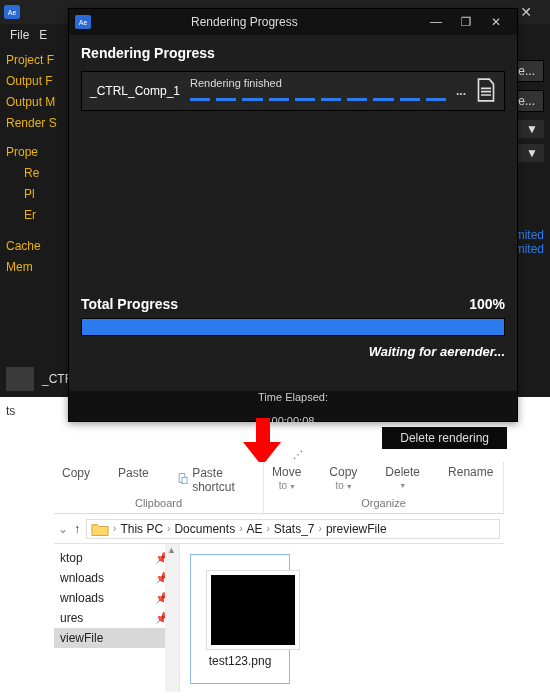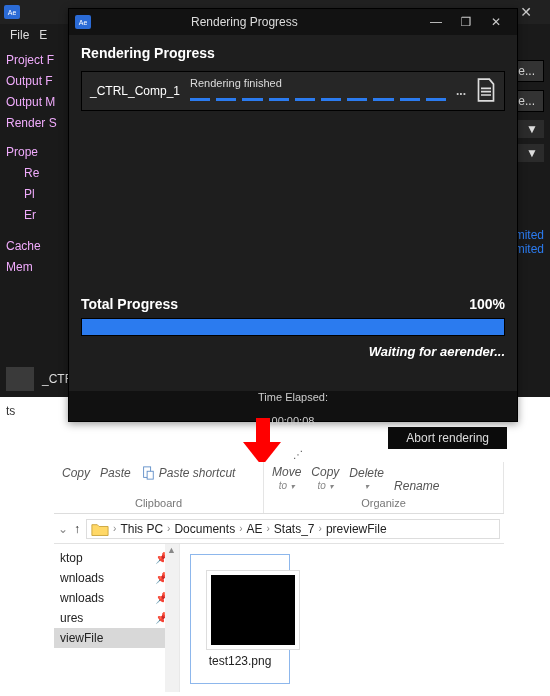--- a/index.html
+++ b/index.html
@@ -4,21 +4,21 @@
 <style>
   * { margin: 0; padding: 0; box-sizing: border-box; font-family: "Segoe UI", Arial, sans-serif; }
   body { width: 550px; height: 696px; background: #ffffff; position: relative; overflow: hidden; }
 
   
   .bg-window { position: absolute; left: 0; top: 0; width: 550px; height: 397px; background: #1a1a1a; color: #ccc; }
   .bg-titlebar { height: 24px; background: #212121; display: flex; align-items: center; padding: 0 4px; gap: 8px; }
   .bg-titlebar .app-badge { width: 16px; height: 14px; background: #2b6bd6; color: #fff; font-size: 7px; display:flex; align-items:center; justify-content:center; border-radius:2px; }
   .bg-titlebar .close { margin-left: auto; width: 40px; text-align: center; color: #ccc; font-size: 14px; }
   .bg-menu { height: 22px; display: flex; gap: 10px; padding: 0 10px; font-size: 12px; align-items: center; color:#ddd; }
-  .bg-sidebar { position: absolute; left: 6px; top: 50px; font-size: 12px; line-height: 21px; color:#f0abfc; }
+  .bg-sidebar { position: absolute; left: 6px; top: 50px; font-size: 12px; line-height: 21px; color:#eab308; }
   .bg-sidebar .row { height: 21px; }
   .bg-sidebar .sub { padding-left: 18px; }
   .bg-right { position: absolute; right: 6px; top: 60px; font-size: 12px; color:#ddd; }
   .bg-right .file-btn { background:#333; padding:3px 8px; border:1px solid #000; margin-bottom:8px; }
   .bg-right .dd { text-align:right; padding:2px 6px; background:#2b2b2b; margin-bottom:6px; }
   .bg-right .link { color:#2b7bef; text-align:right; }
   .bg-bottom { position:absolute; left:6px; bottom:6px; display:flex; align-items:center; gap:8px; font-size:12px; color:#ddd;}
   .bg-bottom .box { width:28px; height:24px; background:#3a3a3a; }
   .ts-label { position:absolute; left:6px; top:404px; font-size:12px; color:#333; }
 
@@ -47,21 +47,21 @@
   .dlg-footer .abort { margin-left:auto; background:#0b0b0b; padding:4px 18px; font-size:12px; color:#ddd; }
   .dlg-footer .grip { margin-left:10px; color:#555; font-size:10px; }
 
   
   .arrow { position:absolute; left:240px; top:418px; }
 
   
   .explorer { position:absolute; left:54px; top:462px; width:450px; height:230px; background:#fff; color:#222; overflow:hidden;}
   .ribbon { height:52px; border-bottom:1px solid #ddd; display:flex; }
   .ribbon-group { display:flex; flex-direction:column; justify-content:space-between; padding:4px 8px; border-right:1px solid #e5e5e5;}
-  .ribbon-row { display:flex; gap:10px; align-items:flex-end; font-size:12px; color:#555;font-style:italic; }
+  .ribbon-row { display:flex; gap:28px; align-items:flex-start; font-size:12px; color:#555; }
   .ribbon-row .item { display:flex; flex-direction:column; align-items:center; line-height:13px;}
   .ribbon-row .item .sub { font-size:10px; color:#888;}
   .ribbon-row .item .dd-caret { font-size:8px; color:#888; }
   .ribbon .group-label { font-size:11px; color:#777; text-align:center;}
   .ps-icon { width:14px; height:14px; display:inline-block; }
   .nav { height:30px; border-bottom:1px solid #e2e2e2; display:flex; align-items:center; gap:6px; padding:0 4px; font-size:12px;}
   .nav .crumbs { display:flex; align-items:center; gap:4px; border:1px solid #ddd; padding:2px 4px; flex:1;}
   .nav .crumbs .folder { width:18px; height:14px; }
   .nav .sep { color:#888; font-size:10px;}
   .exp-body { display:flex; height:148px;}
@@ -163,21 +163,21 @@
       <span>Total Progress</span>
       <span>100%</span>
     </div>
     <div class="bar"></div>
     <div class="waiting">Waiting for aerender...</div>
   </div>
   <div class="dlg-footer">
     <span>Time Elapsed:</span>
     <span>&nbsp;</span>
     <span>00:00:08</span>
-    <span class="abort">Abort rendering</span>
+    <span class="abort">Delete rendering</span>
     <span class="grip">⋰</span>
   </div>
 </div>
 
 <svg class="arrow" width="44" height="50">
   <rect x="16" y="0" width="14" height="26" fill="#ff0000"></rect>
   <polygon points="3,24 41,24 22,48" fill="#ff0000"></polygon>
 </svg>
 
 <div class="explorer">

